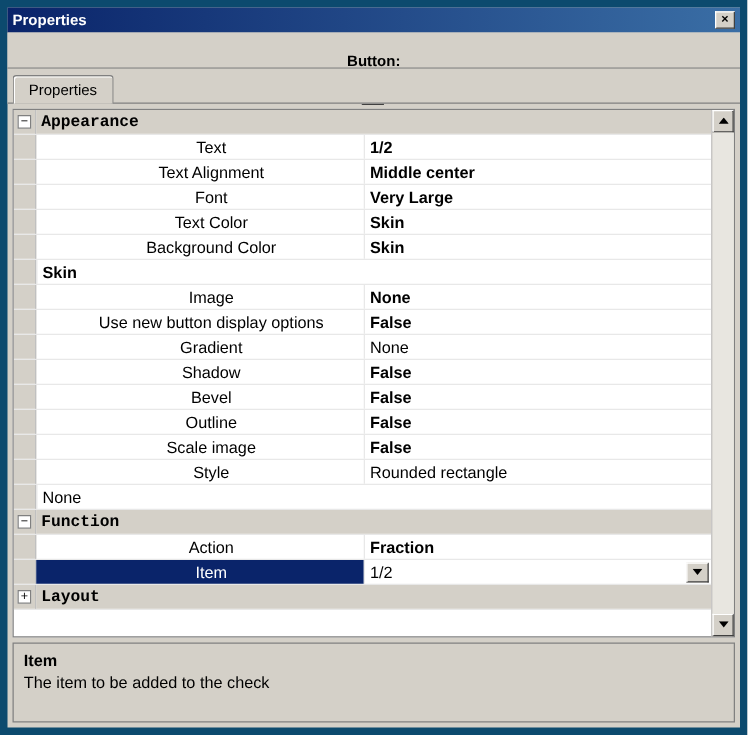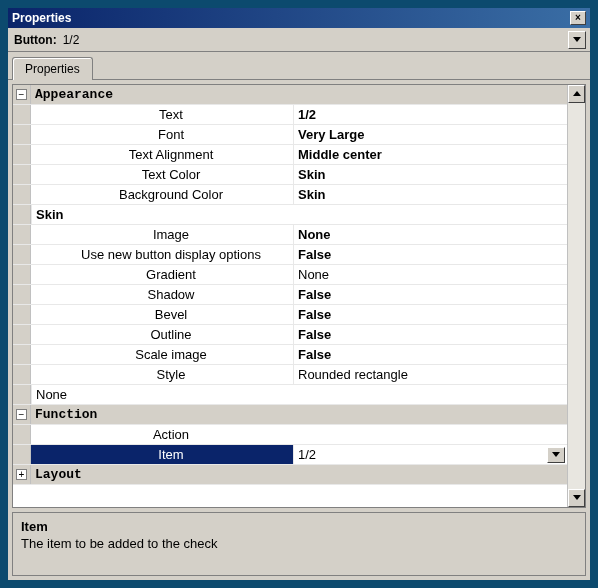--- a/index.html
+++ b/index.html
@@ -8,21 +8,21 @@
     font-family: Tahoma, Arial, sans-serif;
     font-size: 12px;
     background: #fff;
     width: 598px;
     height: 588px;
     overflow: hidden;
   }
   .window {
     width: 598px;
     height: 588px;
-    border: 8px solid #0c4a6e;
+    border: 6px solid #0c4a6e;
     display: flex;
     flex-direction: column;
     background: #d4d0c8;
   }
   .titlebar {
     background: linear-gradient(to right, #0a246a, #3a6ea5);
     color: #fff;
     font-weight: bold;
     padding: 2px 4px;
     display: flex;
@@ -41,22 +41,23 @@
     font-size: 10px;
     line-height: 12px;
     text-align: center;
     font-family: Arial;
   }
   .object-row {
     display: flex;
     align-items: center;
     background: #d4d0c8;
     border-bottom: 1px solid #808080;
-    padding: 2px;
+    padding: 14px;
     height: 24px;
+    flex-direction: column;
   }
   .object-label {
     font-weight: bold;
     padding: 2px 4px;
     white-space: nowrap;
   }
   .object-value {
     flex: 1;
     padding: 2px 2px;
   }
@@ -238,30 +239,30 @@
           </div>
           <div class="row prop-row">
             <div class="exp-cell"></div>
             <div class="label-cell">Text</div>
             <div class="value-cell bold">
               <span>1/2</span>
             </div>
           </div>
           <div class="row prop-row">
             <div class="exp-cell"></div>
+            <div class="label-cell">Text Alignment</div>
+            <div class="value-cell bold">
+              <span>Middle center</span>
+            </div>
+          </div>
+          <div class="row prop-row">
+            <div class="exp-cell"></div>
             <div class="label-cell">Font</div>
             <div class="value-cell bold">
               <span>Very Large</span>
-            </div>
-          </div>
-          <div class="row prop-row">
-            <div class="exp-cell"></div>
-            <div class="label-cell">Text Alignment</div>
-            <div class="value-cell bold">
-              <span>Middle center</span>
             </div>
           </div>
           <div class="row prop-row">
             <div class="exp-cell"></div>
             <div class="label-cell">Text Color</div>
             <div class="value-cell bold">
               <span>Skin</span>
             </div>
           </div>
           <div class="row prop-row">
@@ -341,20 +342,23 @@
           </div>
           <div class="row cat-row">
             <div class="exp-cell">
               <div class="exp-box">−</div>
             </div>
             <div class="label-cell">Function</div>
           </div>
           <div class="row prop-row">
             <div class="exp-cell"></div>
             <div class="label-cell">Action</div>
+            <div class="value-cell bold">
+              <span>Fraction</span>
+            </div>
           </div>
           <div class="row prop-row selected">
             <div class="exp-cell"></div>
             <div class="label-cell">Item</div>
             <div class="value-cell">
               <span>1/2</span>
               <div class="value-dd">
                 <svg width="8" height="6" viewBox="0 0 8 6">
                   <path d="M0 0 L8 0 L4 5 Z" fill="#000"></path>
                 </svg>

